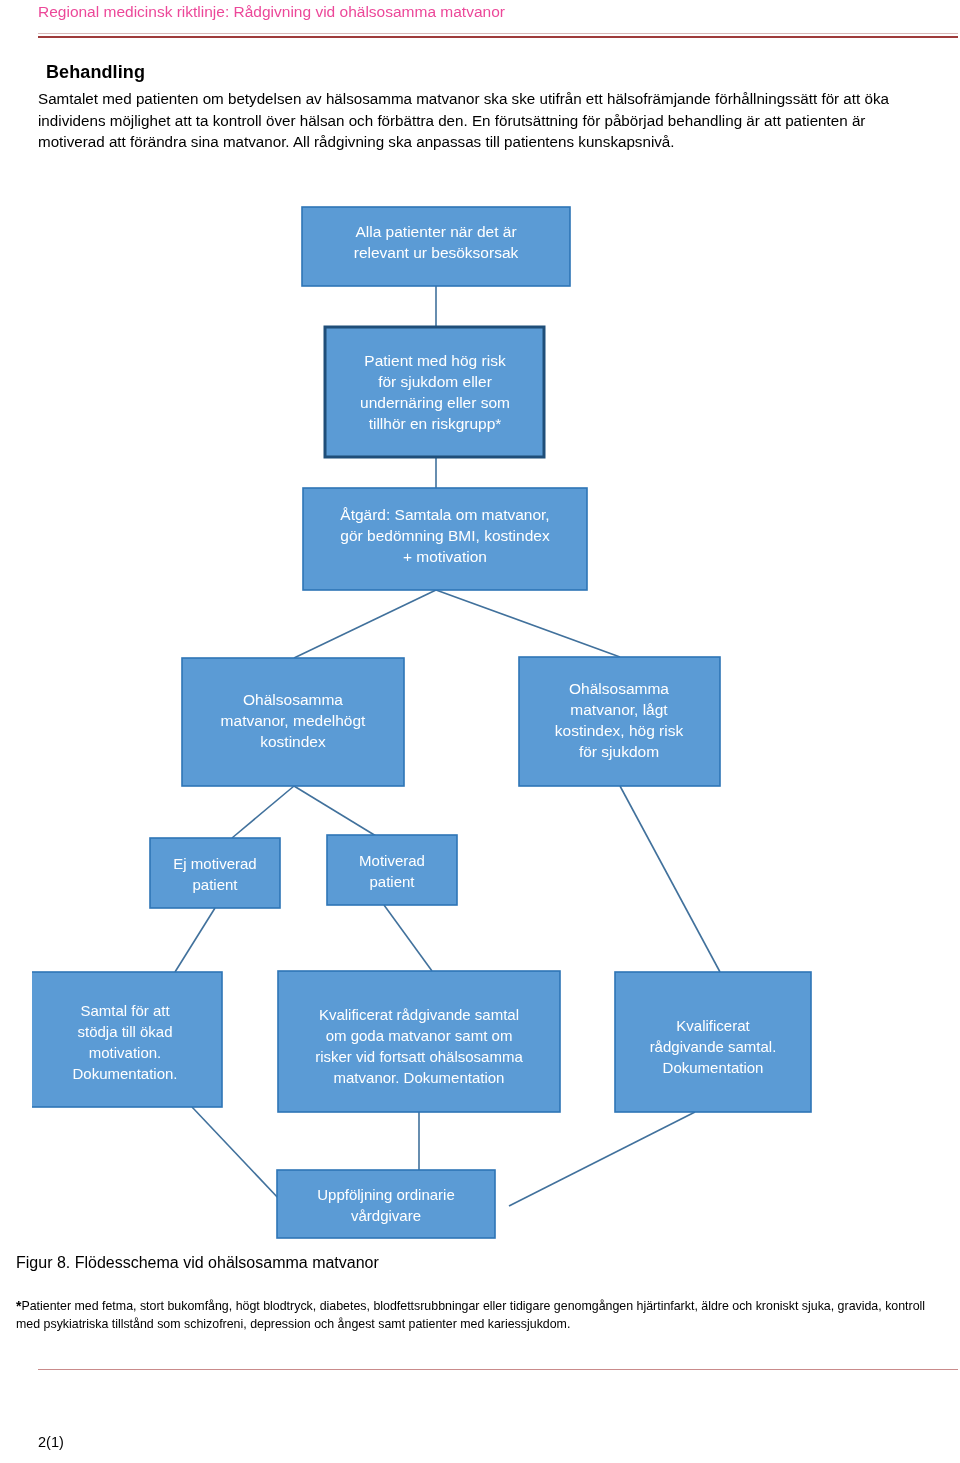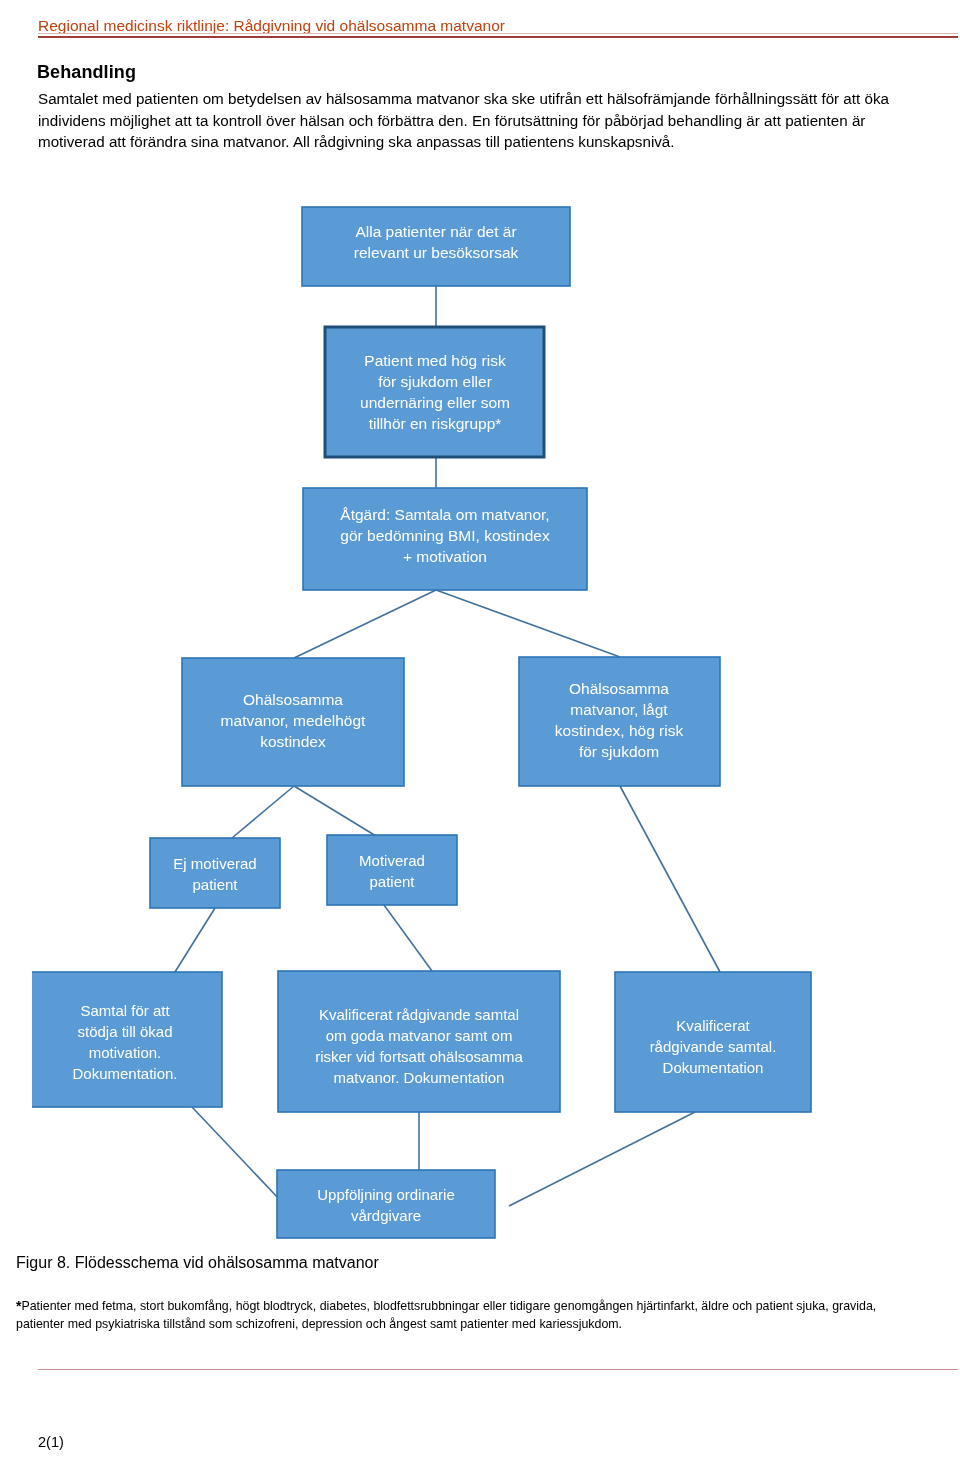--- a/index.html
+++ b/index.html
@@ -17,25 +17,25 @@
   }
   .page {
     position: absolute;
     inset: 0;
   }
 
   
   .doc-header {
     position: absolute;
     left: 38px;
-    top: 16px;
+    top: 2px;
     width: 900px;
     font-size: 15.5px;
     line-height: 20px;
-    color: #c2410c;
+    color: #ec4899;
     white-space: nowrap;
   }
   .header-rule {
     position: absolute;
     left: 38px;
     top: 36px;
     width: 920px;
     height: 0;
     border-top: 2px solid #9e3b3b;
   }
@@ -44,21 +44,21 @@
     left: 38px;
     top: 33px;
     width: 920px;
     height: 0;
     border-top: 1px solid #d9b9b9;
   }
 
   
   .section-title {
     position: absolute;
-    left: 37px;
+    left: 46px;
     top: 62px;
     font-size: 18px;
     font-weight: bold;
     letter-spacing: 0.1px;
     text-align: center;
   }
   .section-body {
     position: absolute;
     left: 38px;
     top: 88px;
@@ -237,18 +237,18 @@
         <rect x="245" y="980" width="218" height="68" fill="#5B9BD5" stroke="#2E75B6" stroke-width="1.6"></rect>
         <text class="node-text small" x="354" y="1010">Uppföljning ordinarie</text>
         <text class="node-text small" x="354" y="1031">vårdgivare</text>
       </g>
 
     </svg>
   </div>
 
   <div class="fig-caption">Figur 8. Flödesschema vid ohälsosamma matvanor</div>
 
-  <div class="footnote"><span class="star">*</span><span>Patienter med fetma, stort bukomfång, högt blodtryck, diabetes, blodfettsrubbningar eller tidigare genomgången hjärtinfarkt, äldre och patient sjuka, gravida, patienter med psykiatriska tillstånd som schizofreni, depression och ångest samt patienter med kariessjukdom.</span></div>
+  <div class="footnote"><span class="star">*</span><span>Patienter med fetma, stort bukomfång, högt blodtryck, diabetes, blodfettsrubbningar eller tidigare genomgången hjärtinfarkt, äldre och kroniskt sjuka, gravida, kontroll med psykiatriska tillstånd som schizofreni, depression och ångest samt patienter med kariessjukdom.</span></div>
 
   <div class="footer-rule"></div>
   <div class="page-number">2(1)</div>
 
 </div>
 
 </body></html>

